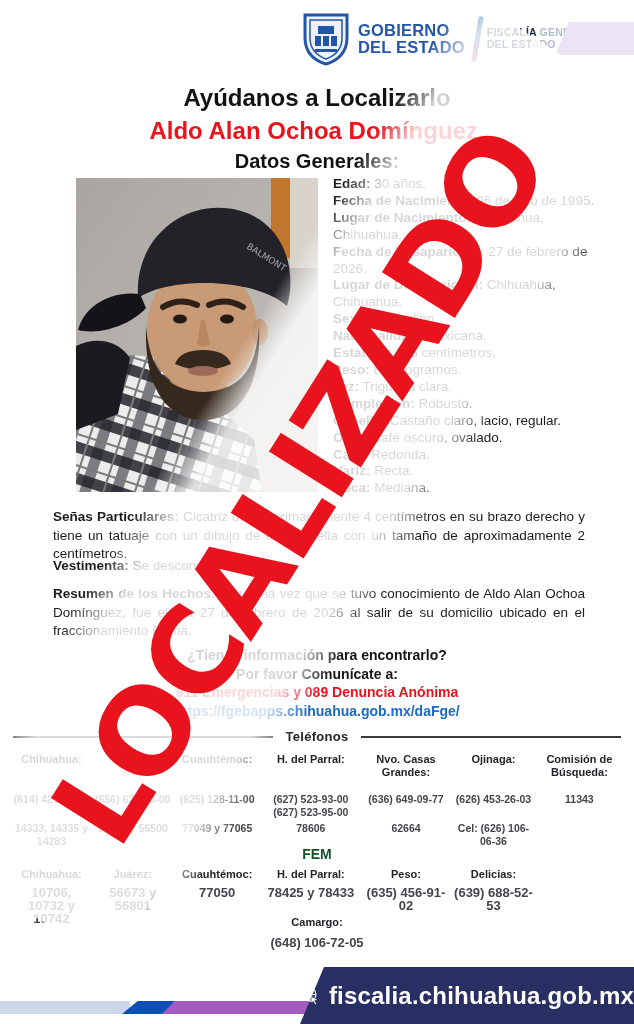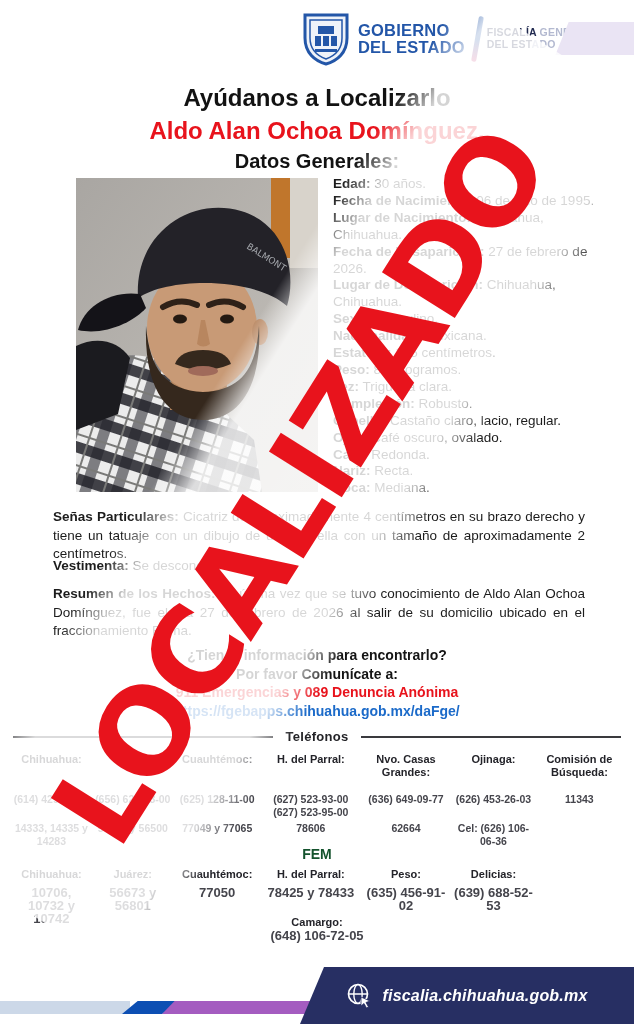--- a/index.html
+++ b/index.html
@@ -51,32 +51,32 @@
   .ftable{top:868px;}
   .tcol{text-align:center;padding:0 2px;}
   .tcity{font-weight:bold;font-size:11px;color:#232329;min-height:40px;line-height:13px;}
   .tphone{font-weight:bold;font-size:10.5px;color:#45454c;min-height:29px;line-height:13px;}
   .text2{font-weight:bold;font-size:10.5px;color:#45454c;line-height:13px;}
   .fcity{font-weight:bold;font-size:11px;color:#232329;min-height:18px;line-height:13px;}
   .fval{font-weight:bold;font-size:13px;color:#45454c;line-height:13px;}
   .femtitle{position:absolute;top:846px;left:0;width:100%;text-align:center;font-weight:bold;font-size:14px;color:#14532d;}
   .camargo{position:absolute;top:916px;left:0;width:100%;text-align:center;}
   .camargo .tcity{min-height:0;}
-  .camargo .fval{}
+  .camargo .fval{margin-top:7px;}
 
   
   .stripe-light{position:absolute;left:0;top:1001px;width:130px;height:13px;background:#ccd8e8;}
   .stripe-blue{position:absolute;left:122px;top:1001px;width:56px;height:13px;background:#0d4fb3;
                clip-path:polygon(28% 0,100% 0,72% 100%,0 100%);}
   .stripe-purple{position:absolute;left:162px;top:1001px;width:158px;height:13px;background:#a45cc0;
                clip-path:polygon(8% 0,100% 0,100% 100%,0 100%);}
   .fbar{position:absolute;right:0;bottom:0;width:334px;height:57px;background:#272f63;
         clip-path:polygon(24px 0,100% 0,100% 100%,0 100%);
         display:flex;align-items:center;justify-content:center;gap:9px;z-index:60;}
-  .furl{color:#fff;font-weight:bold;font-style:italic;font-size:16px;letter-spacing:.2px;cursor:pointer;}
+  .furl{color:#fff;font-weight:bold;font-size:24px;letter-spacing:.2px;cursor:pointer;}
 
   
   .stamp{position:absolute;left:300px;top:487px;width:1010px;height:252px;
          transform:translate(-50%,-50%) rotate(-57.8deg);
          display:flex;align-items:center;justify-content:center;
          background:linear-gradient(to bottom,rgba(255,255,255,0) 0%,rgba(255,255,255,.82) 14%,
                     rgba(255,255,255,.82) 86%,rgba(255,255,255,0) 100%);
          pointer-events:none;z-index:50;}
   .stamp span{font-family:"DejaVu Sans",sans-serif;font-weight:bold;font-size:118px;
               letter-spacing:-3px;color:#e8131c;white-space:nowrap;}

